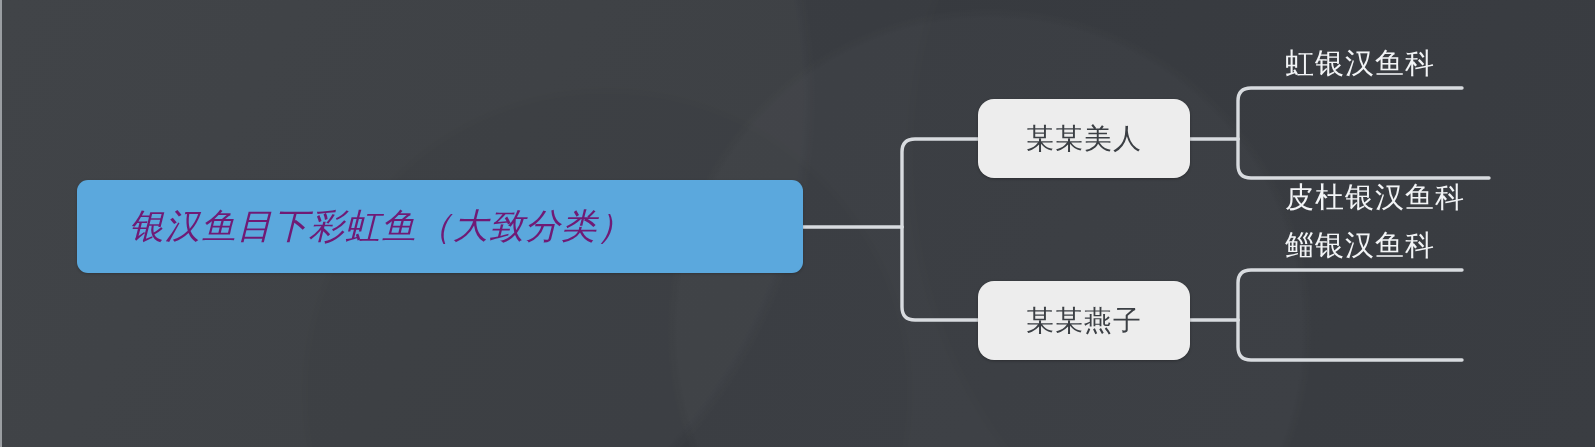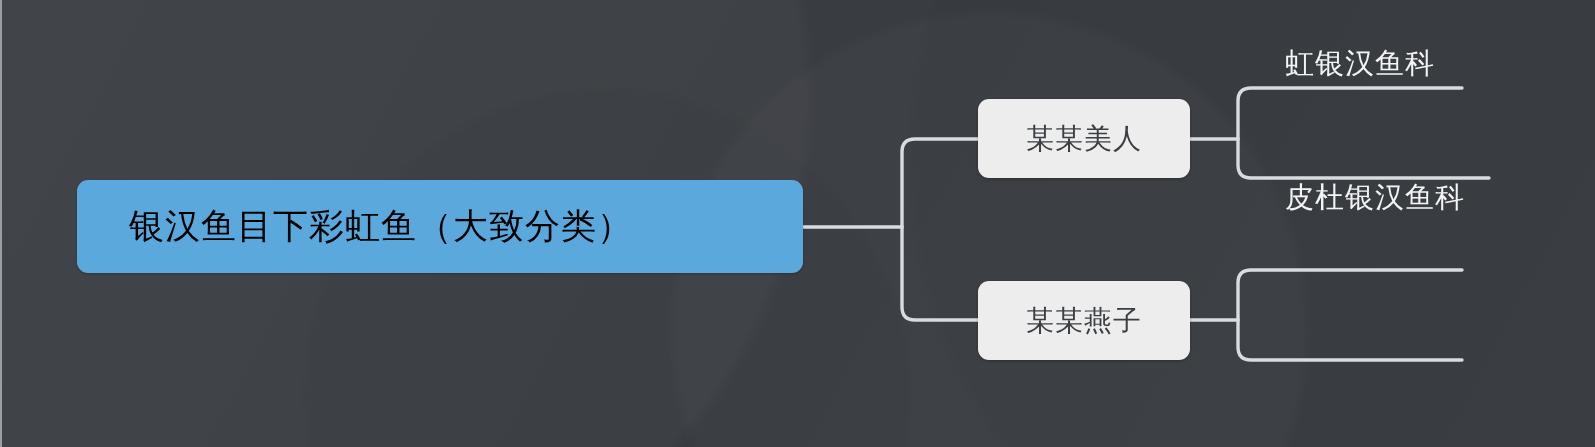--- a/index.html
+++ b/index.html
@@ -47,34 +47,35 @@
     background: #5ba8dd;
     border-radius: 11px;
     display: flex;
     align-items: center;
     justify-content: flex-start;
     box-sizing: border-box;
     padding-left: 52px;
     box-shadow: 0 1px 3px rgba(0,0,0,0.22);
   }
   .root-label {
-    color: #000000;
+    color: #701a75;
     font-size: 35px;
     line-height: 1;
     letter-spacing: 1px;
     white-space: nowrap;
+    font-style: italic;
   }
 
   
   .branch-node {
     position: absolute;
     width: 212px;
     height: 79px;
     background: #ededed;
-    border-radius: 11px;
+    border-radius: 16px;
     display: flex;
     align-items: center;
     justify-content: center;
     box-sizing: border-box;
     box-shadow: 0 1px 3px rgba(0,0,0,0.28);
   }
   .branch-node.n1 { left: 976px; top: 99px; }
   .branch-node.n2 { left: 976px; top: 281px; }
   .branch-label {
     color: #3b3f44;
@@ -145,15 +146,18 @@
   </div>
 
   <div class="leaf l1">
     <span class="leaf-label">虹银汉鱼科</span>
   </div>
 
   <div class="leaf l2">
     <span class="leaf-label">皮杜银汉鱼科</span>
   </div>
 
+  <div class="leaf l3">
+    <span class="leaf-label">鲻银汉鱼科</span>
+  </div>
 
 
 </div>
 
 </body></html>

